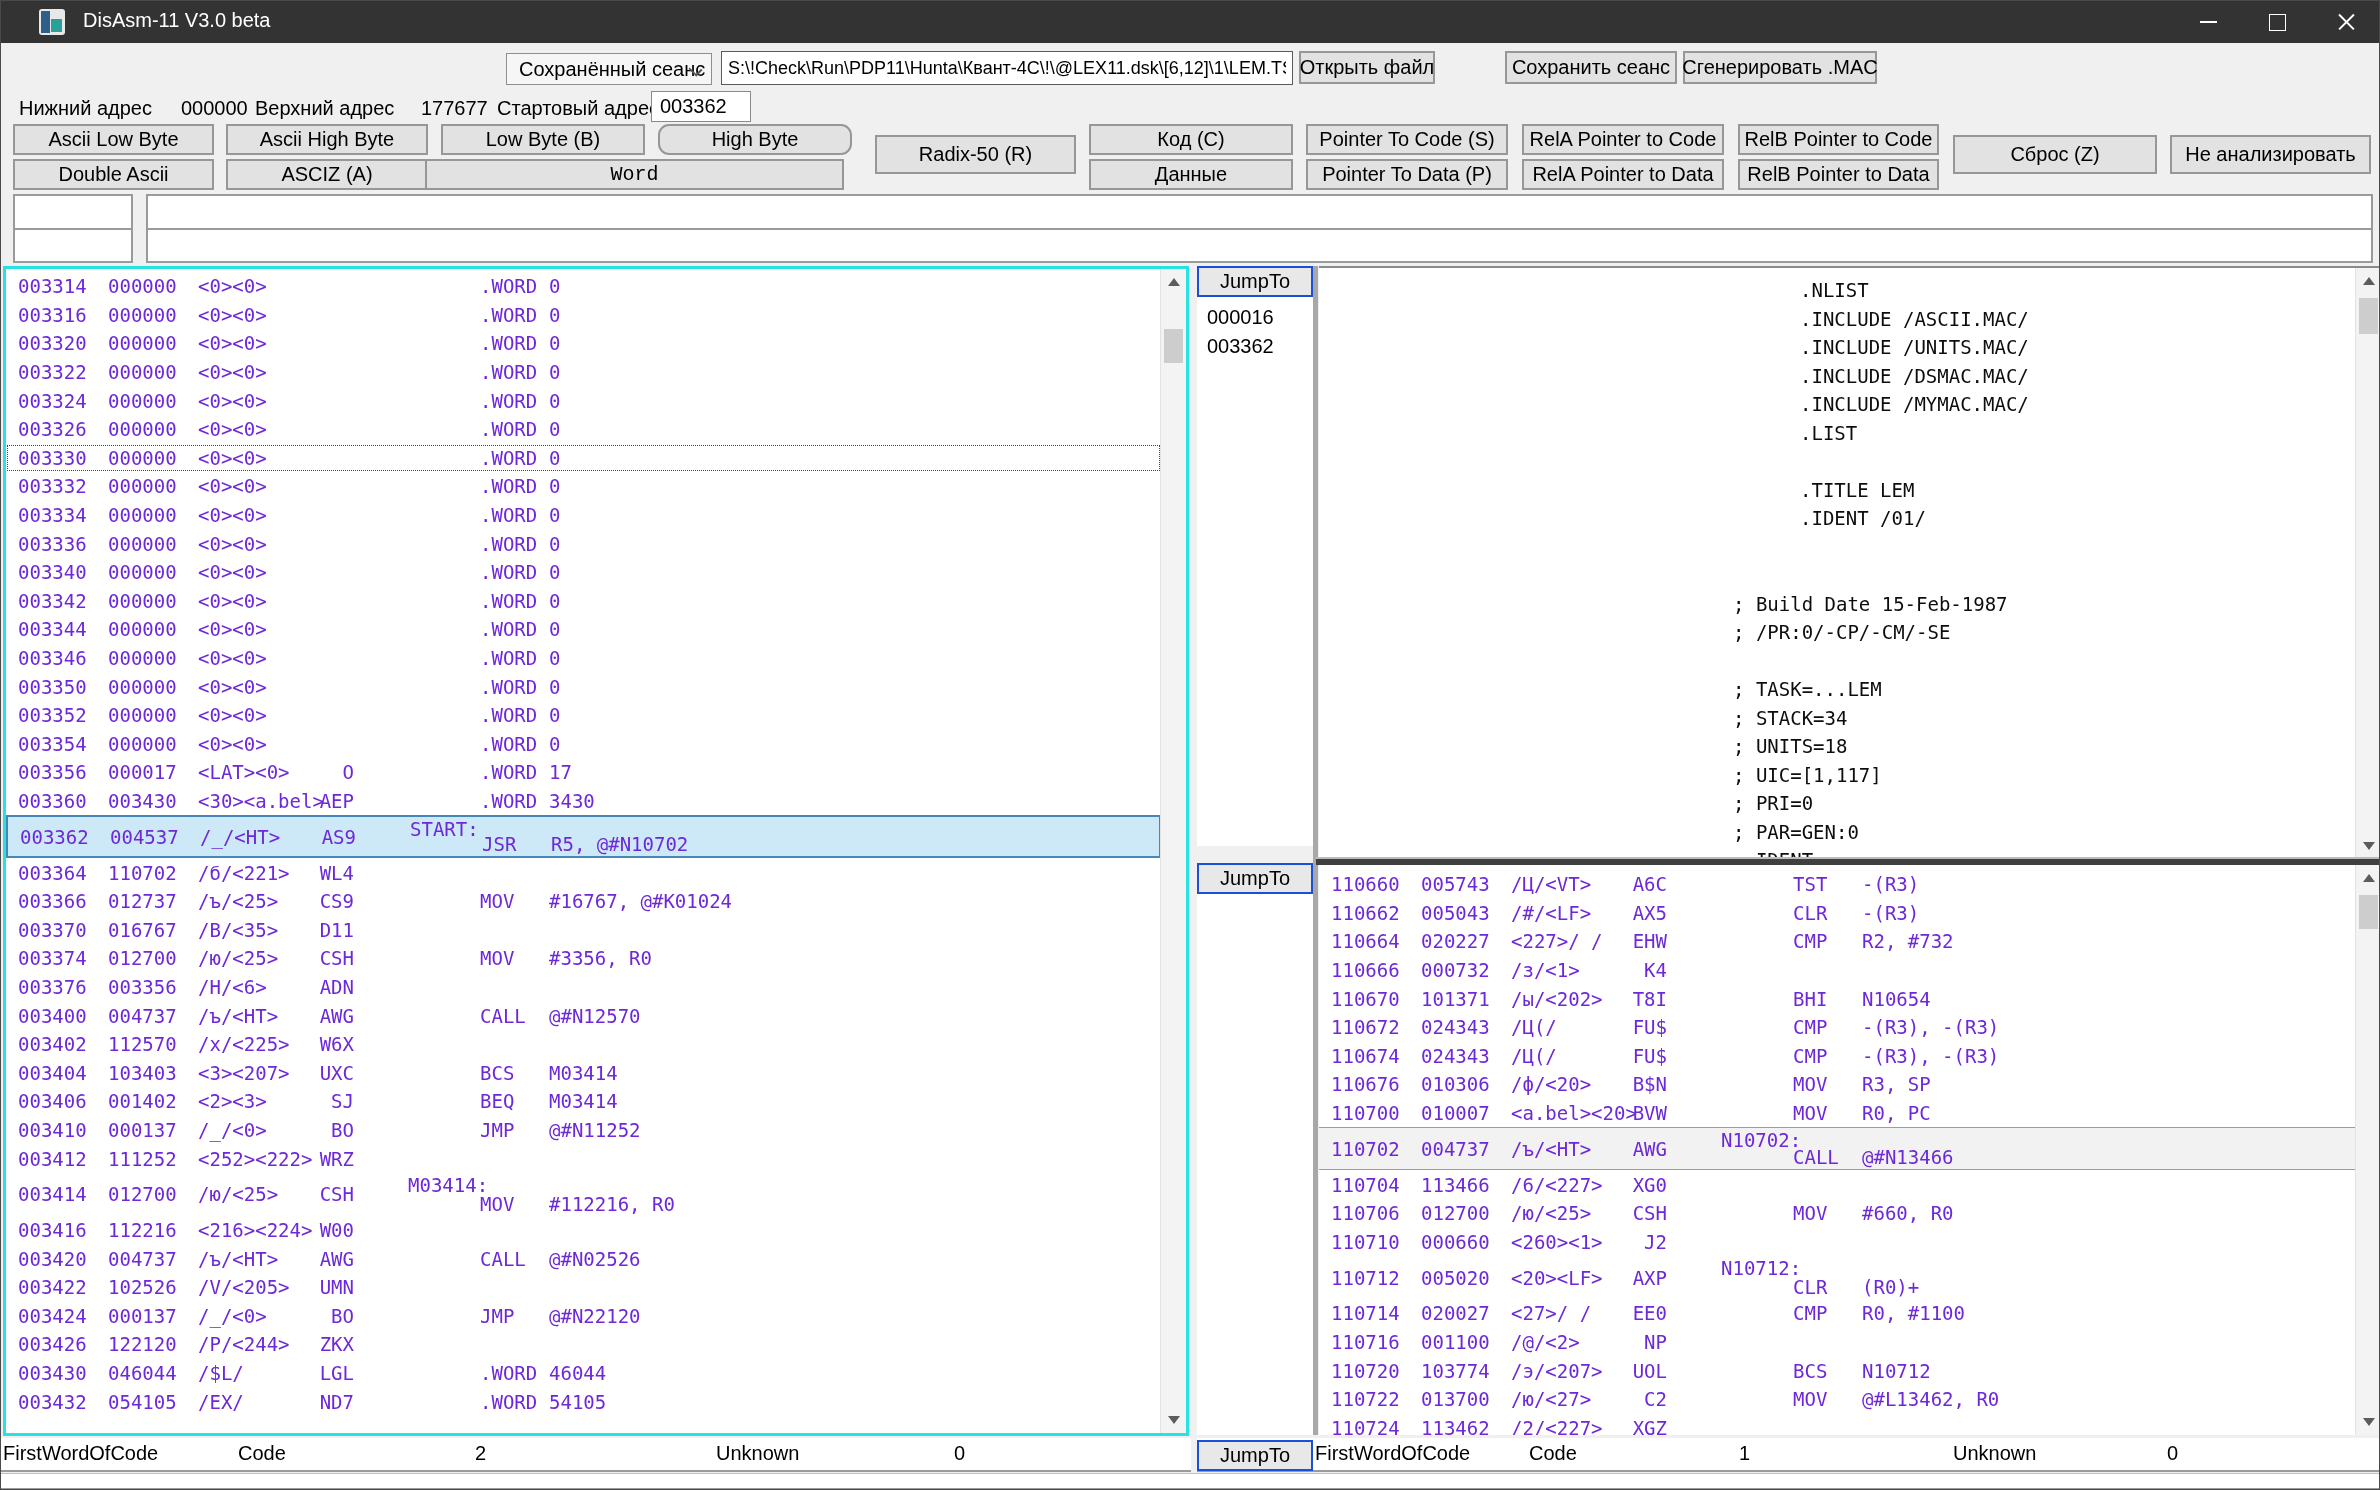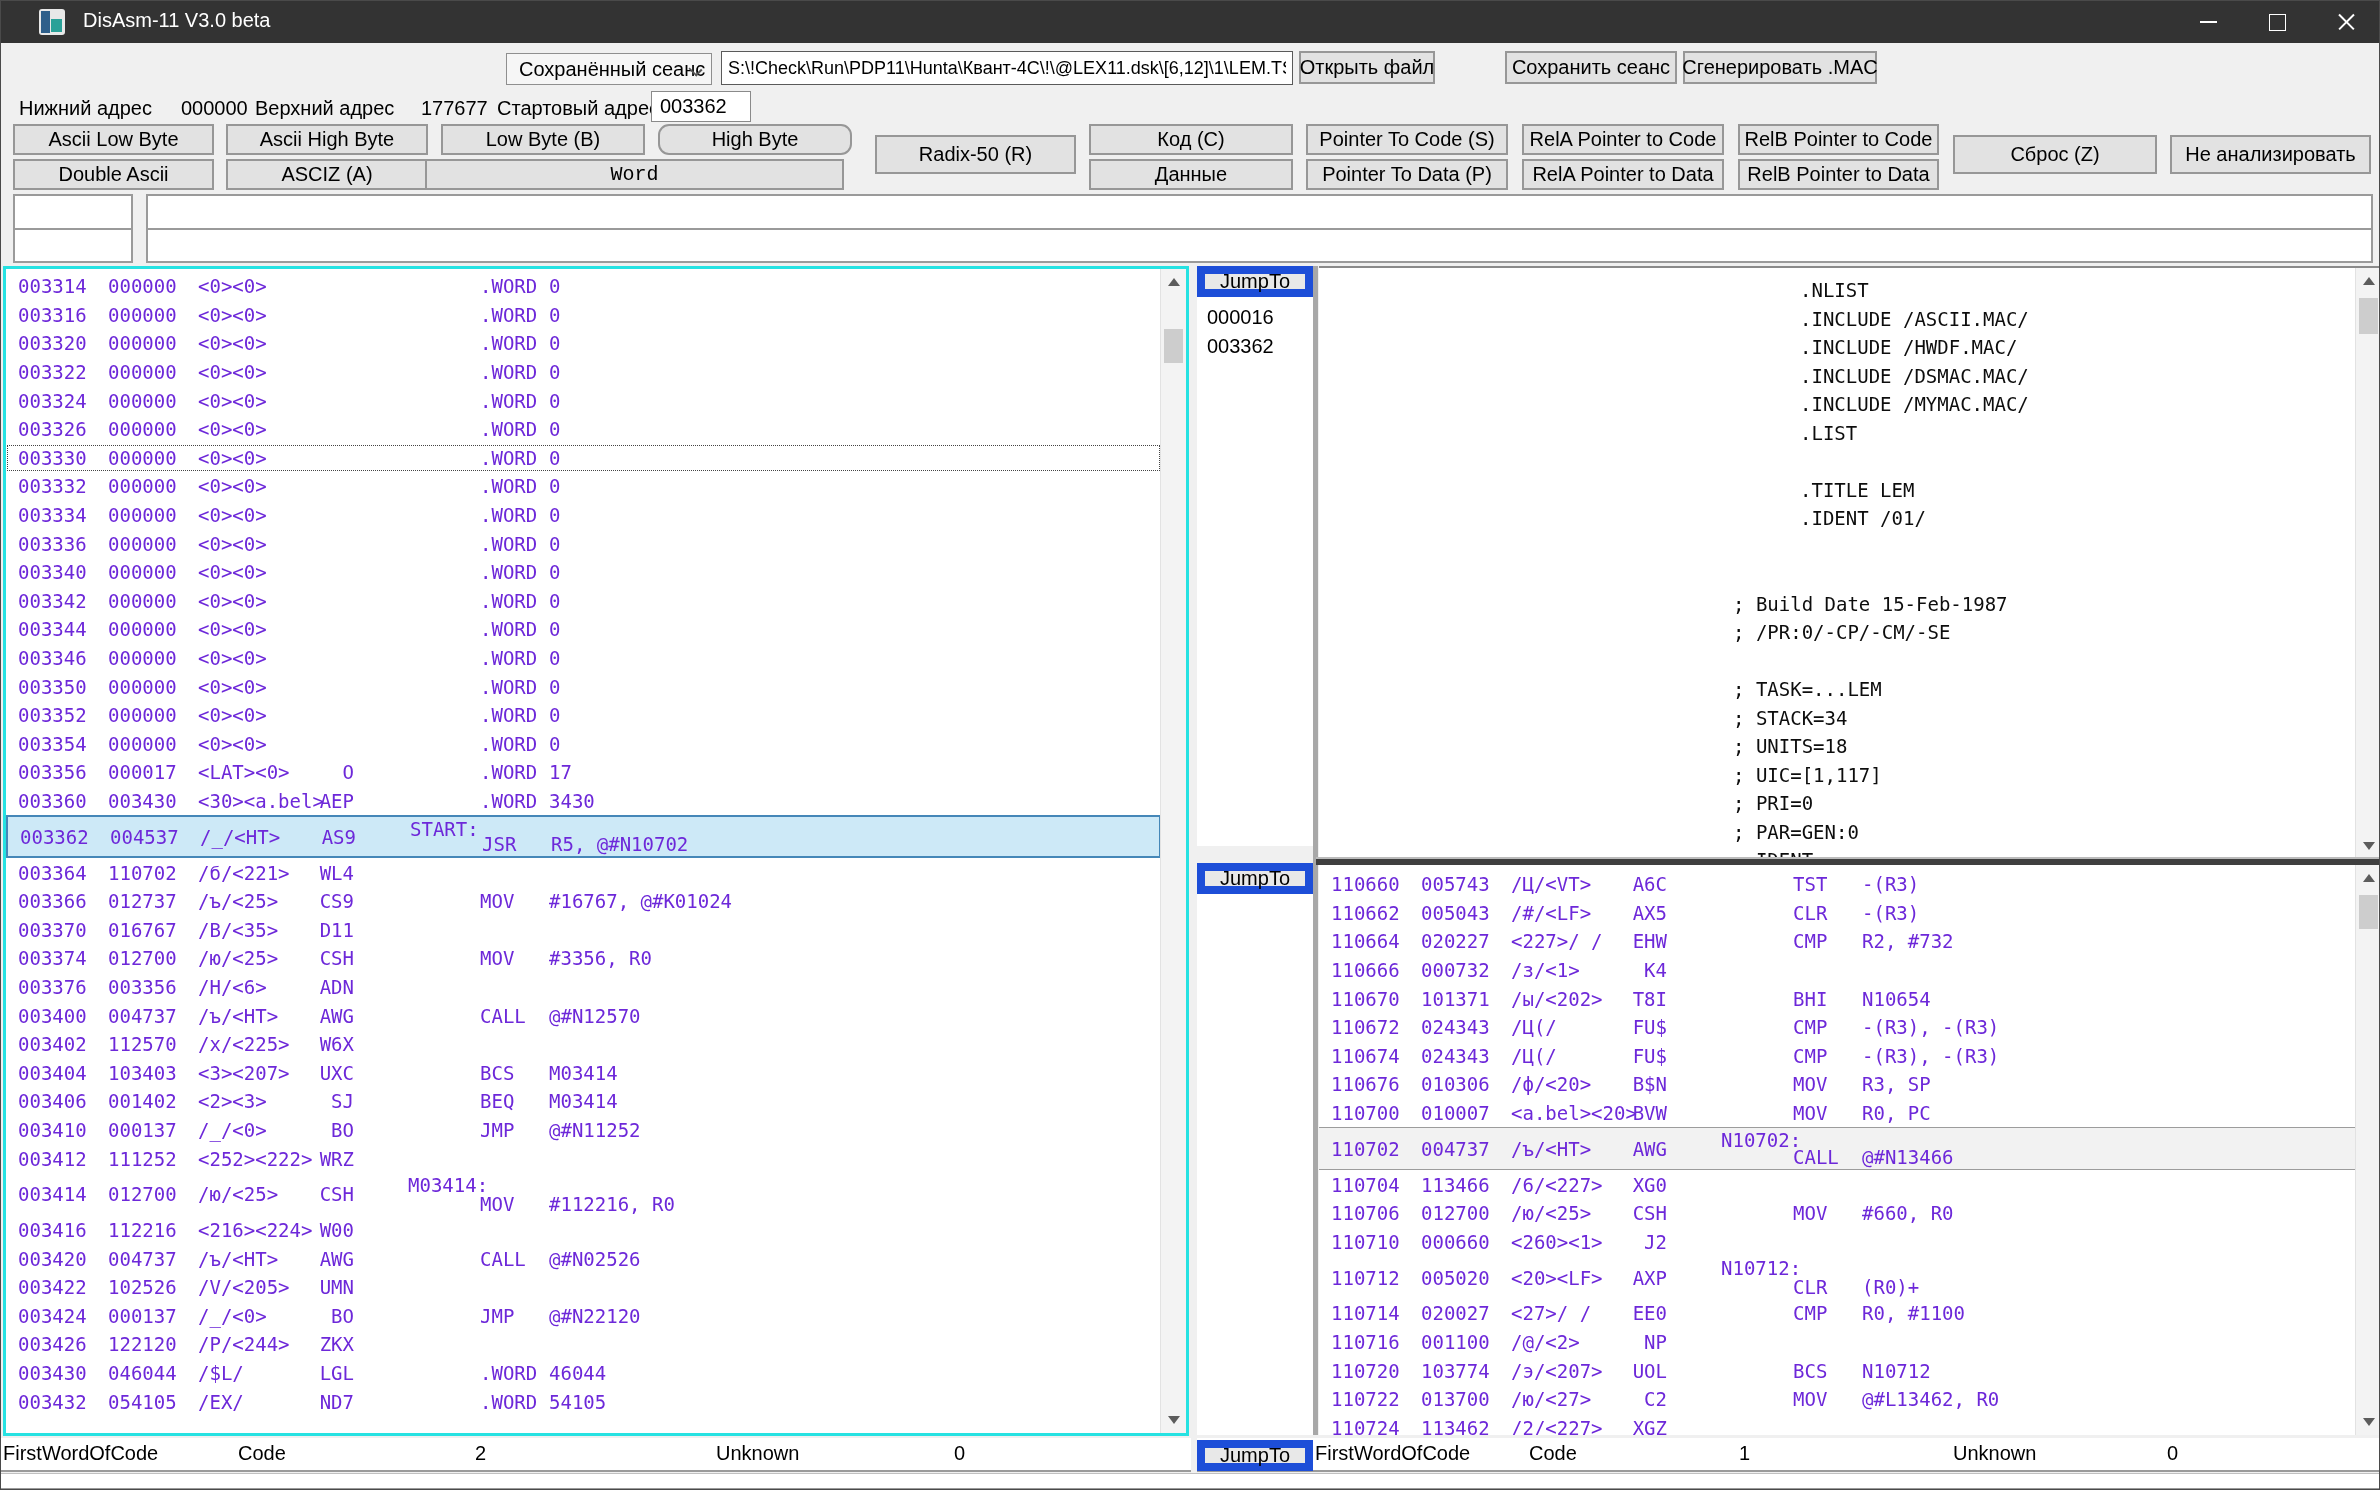--- a/index.html
+++ b/index.html
@@ -63,21 +63,21 @@
   .sbar{position:absolute;top:0;right:0;bottom:0;width:25px;background:#f3f3f3;border-left:1px solid #e2e2e2;}
   .sb-arrow{position:absolute;left:0;width:25px;height:26px;display:flex;align-items:center;justify-content:center;}
   .sb-arrow.up{top:0;} .sb-arrow.down{bottom:0;}
   .tri-up{width:0;height:0;border-left:6px solid transparent;border-right:6px solid transparent;border-bottom:8px solid #5c5c5c;}
   .tri-down{width:0;height:0;border-left:6px solid transparent;border-right:6px solid transparent;border-top:8px solid #5c5c5c;}
   .sb-thumb{position:absolute;left:3px;width:19px;background:#cdcdcd;}
   
   .jump-col{position:absolute;left:1196px;width:116px;background:#fff;}
   .jump-col.topcol{top:265px;height:580px;}
   .jump-col.botcol{top:862px;height:572px;}
-  .jump-btn{position:absolute;left:0;top:0;width:116px;height:31px;background:#e8e8e8;border:8px solid #1d4ed8;
+  .jump-btn{position:absolute;left:0;top:0;width:116px;height:31px;background:#e8e8e8;border:2px solid #1d4ed8;
             box-sizing:border-box;display:flex;align-items:center;justify-content:center;font-size:20px;}
   .jump-list{position:absolute;left:0;top:31px;right:0;bottom:0;padding-top:6px;}
   .jump-item{padding-left:10px;font-size:20px;line-height:29px;}
   .vsep{position:absolute;left:1312px;top:265px;width:5px;height:1169px;background:#a8a8a8;}
   .panel-src{position:absolute;left:1318px;top:265px;width:1062px;height:593px;background:#fff;overflow:hidden;
              border-top:2px solid #8a8a8a;box-sizing:border-box;}
   .src-lines{position:absolute;left:0;top:0;right:26px;bottom:0;padding-top:8px;font-family:"DejaVu Sans Mono",monospace;
              font-size:19px;color:#0d0d0d;overflow:hidden;}
   .src-line{height:28.5px;line-height:28.5px;white-space:pre;padding-left:414px;}
   .src-line.ind{padding-left:481px;}
@@ -477,21 +477,21 @@
         <div class="jump-item">000016</div>
         <div class="jump-item">003362</div>
       </div>
   </div>
   <div class="vsep"></div>
 
   <div class="panel-src">
     <div class="src-lines" id="source-lines">
         <div class="src-line ind">.NLIST</div>
         <div class="src-line ind">.INCLUDE /ASCII.MAC/</div>
-        <div class="src-line ind">.INCLUDE /HWDF.MAC/</div>
+        <div class="src-line ind">.INCLUDE /UNITS.MAC/</div>
         <div class="src-line ind">.INCLUDE /DSMAC.MAC/</div>
         <div class="src-line ind">.INCLUDE /MYMAC.MAC/</div>
         <div class="src-line ind">.LIST</div>
         <div class="src-line"></div>
         <div class="src-line ind">.TITLE LEM</div>
         <div class="src-line ind">.IDENT /01/</div>
         <div class="src-line"></div>
         <div class="src-line"></div>
         <div class="src-line">; Build Date 15-Feb-1987</div>
         <div class="src-line">; /PR:0/-CP/-CM/-SE</div>

